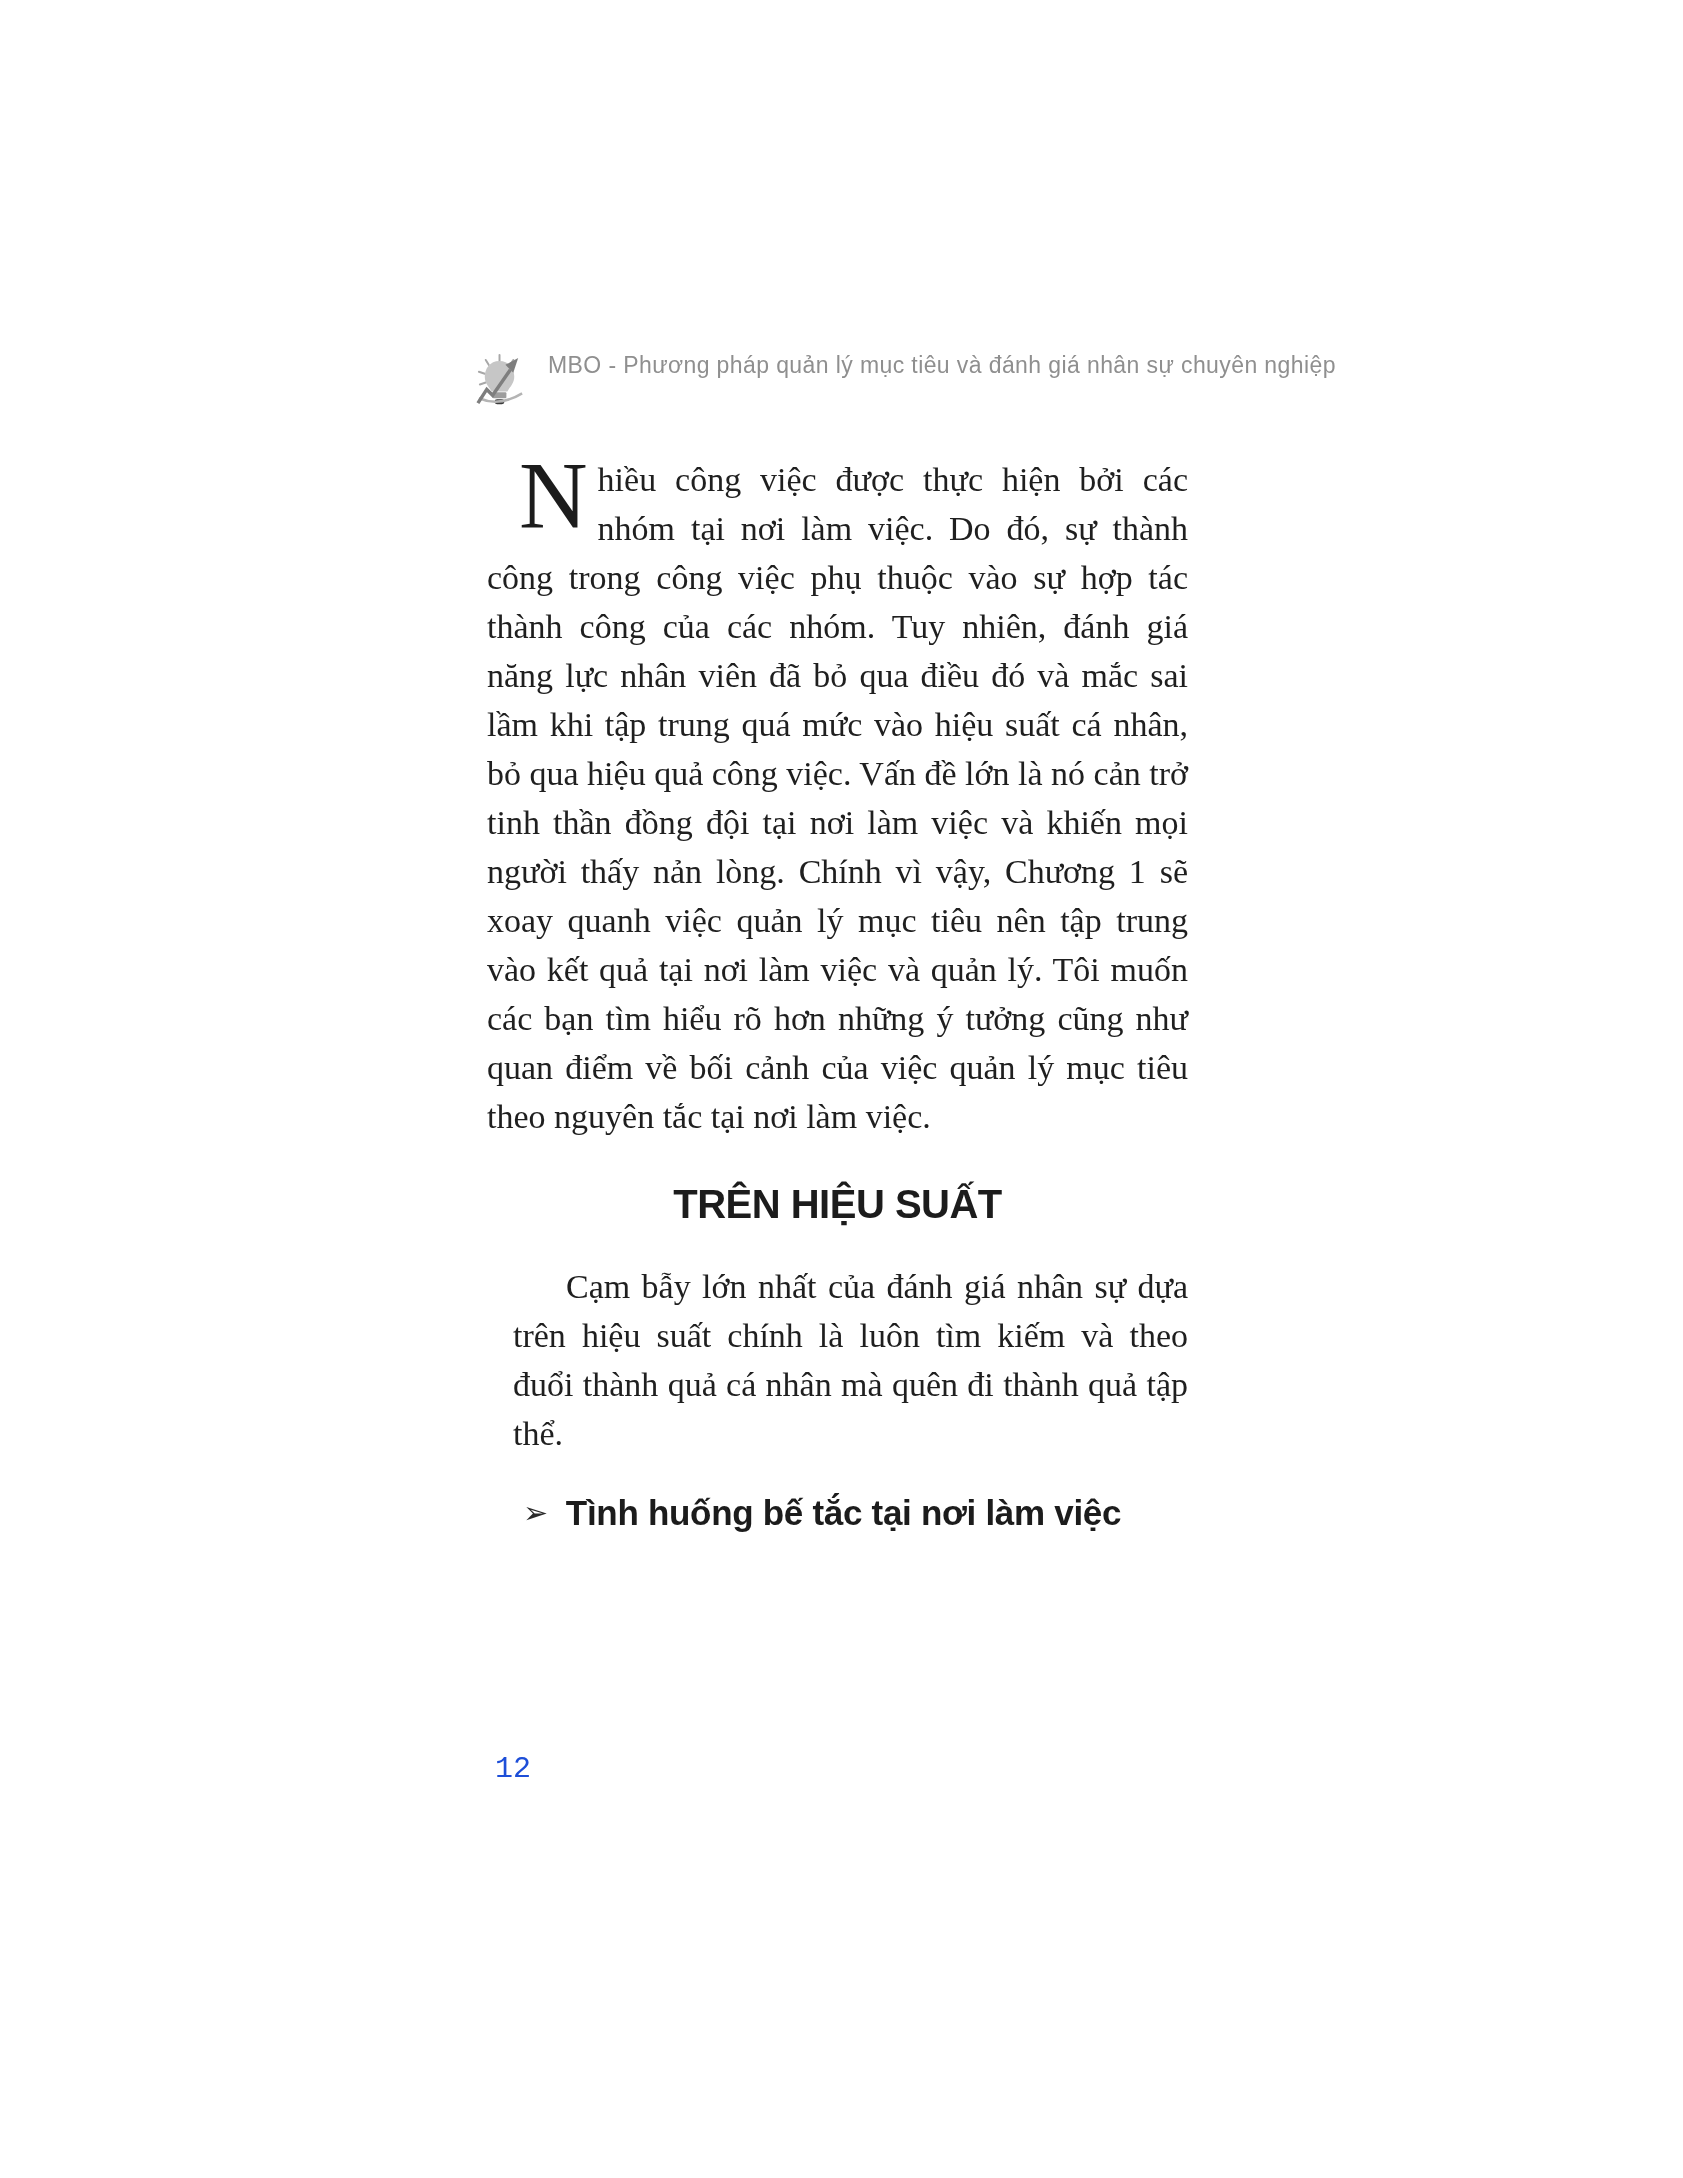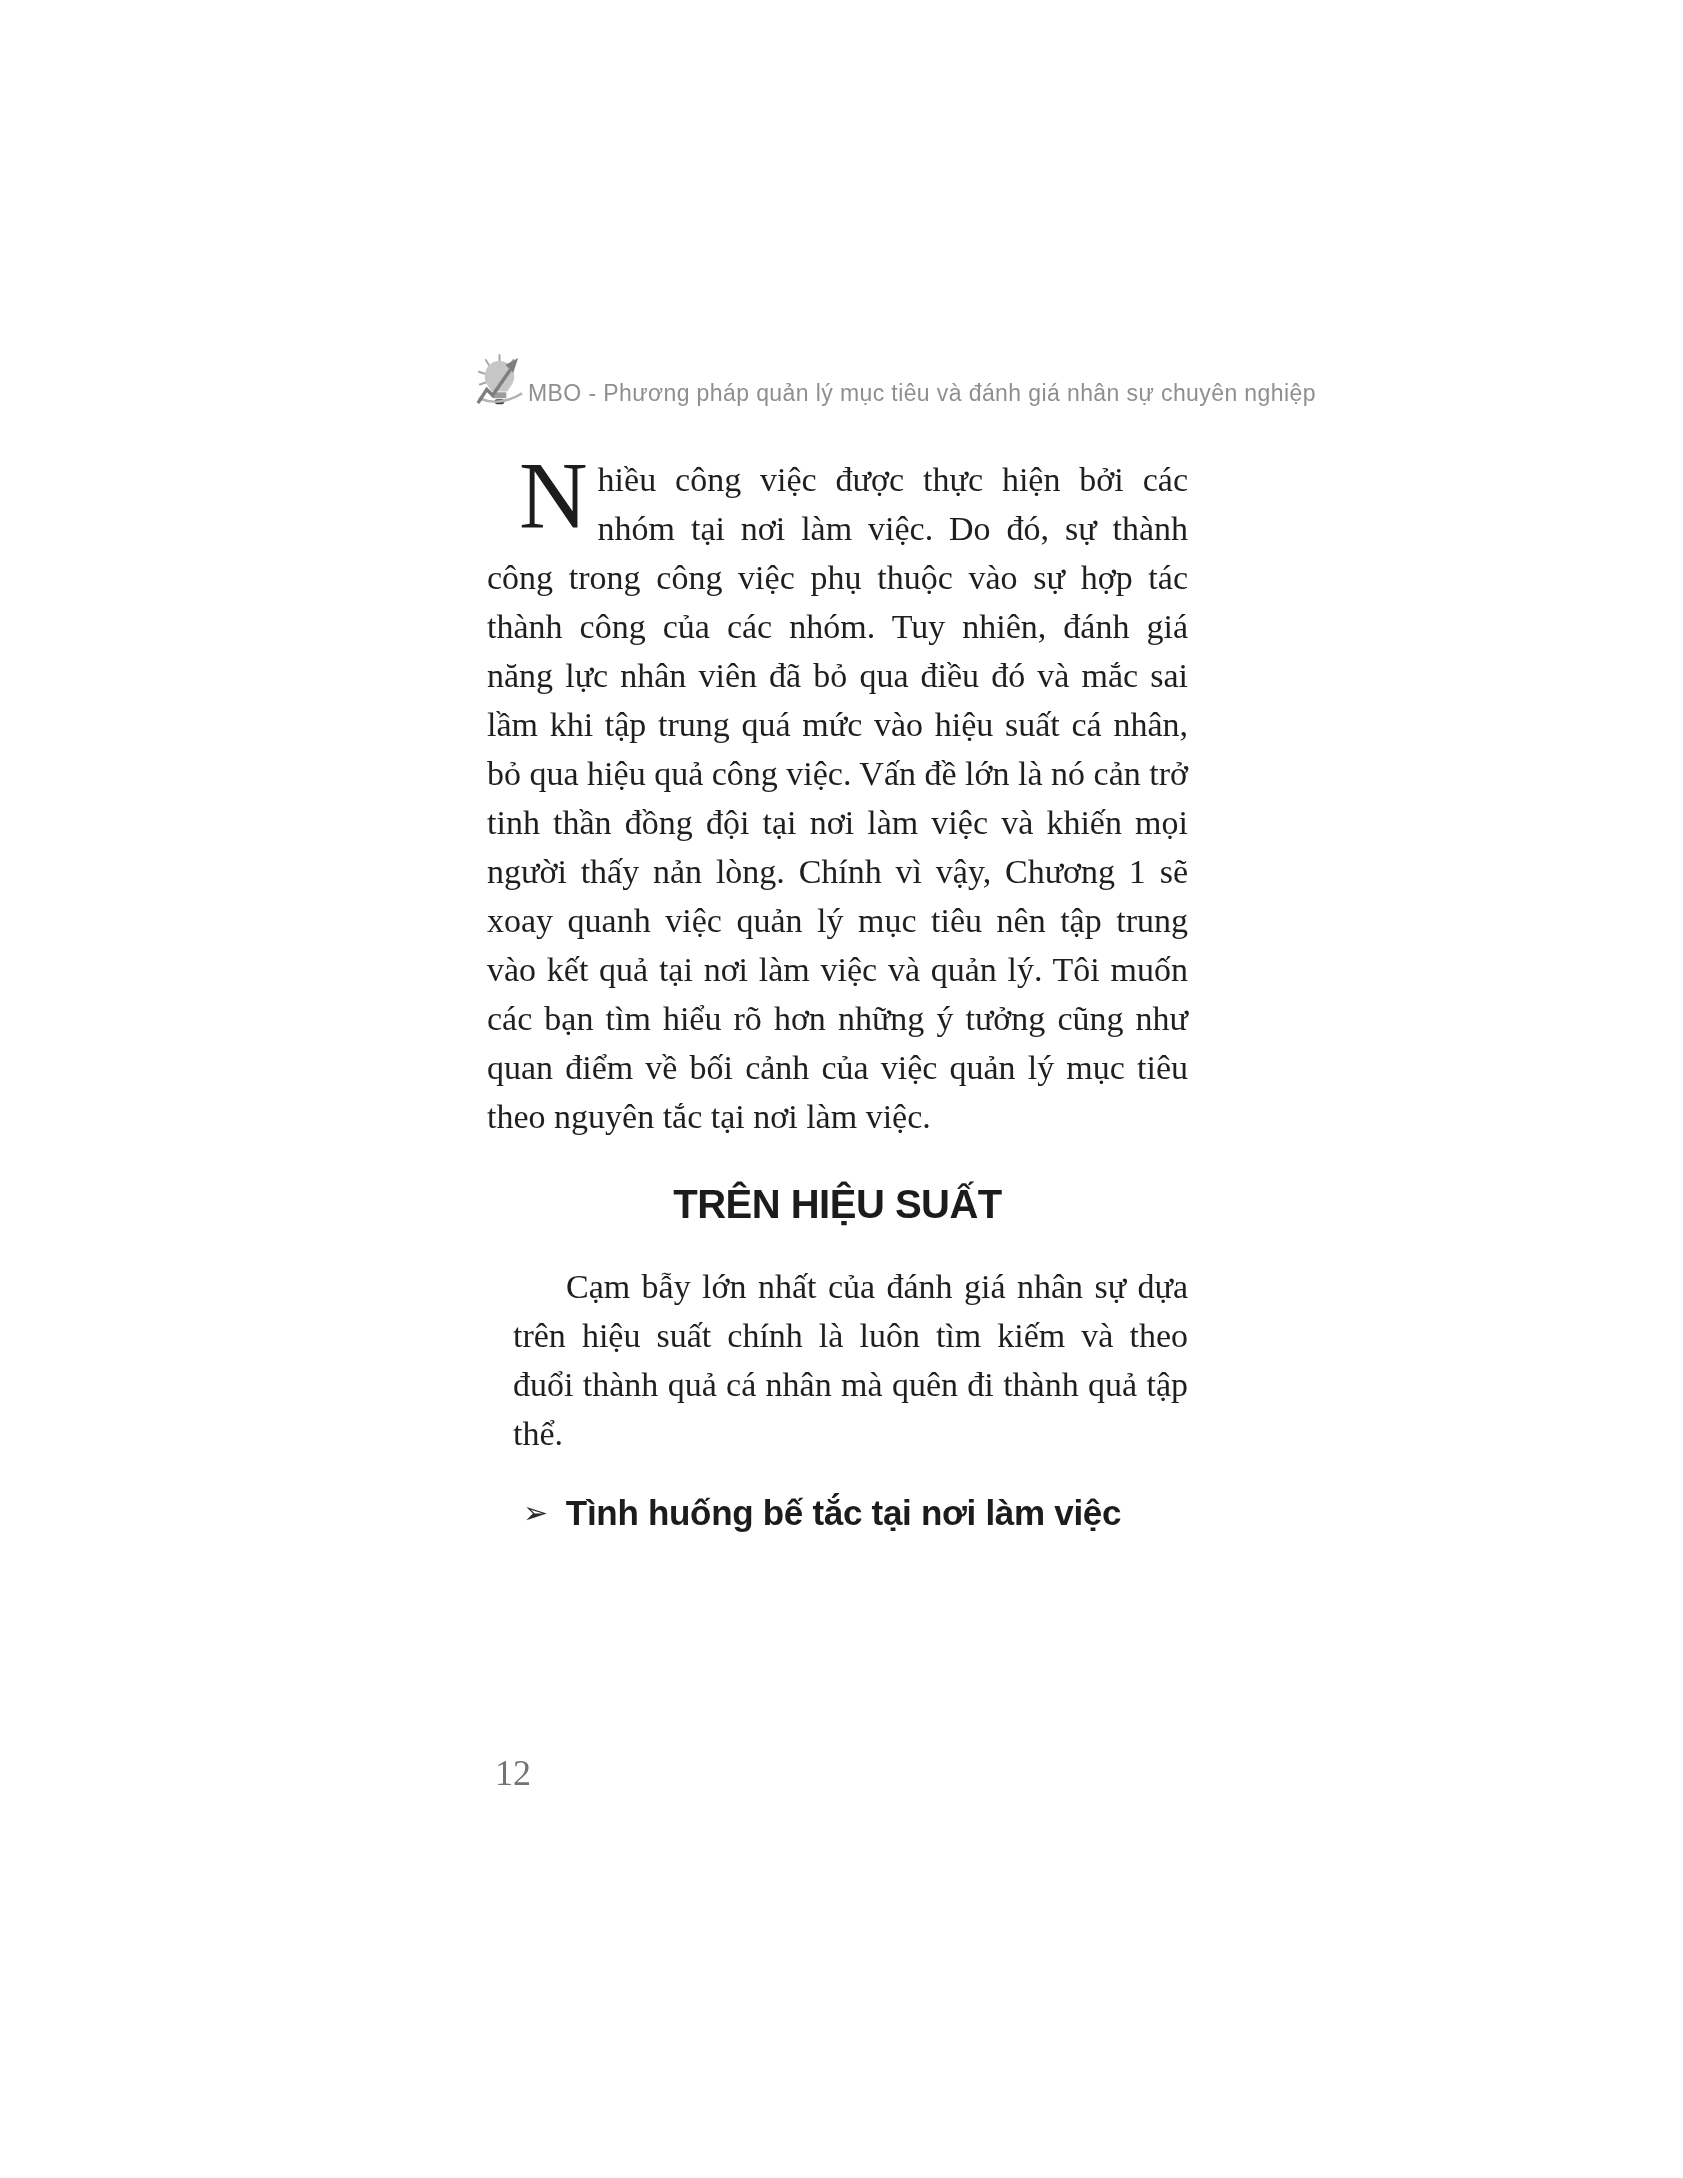--- a/index.html
+++ b/index.html
@@ -10,22 +10,22 @@
     background: #ffffff;
     font-family: "Liberation Serif", serif;
     color: #1f1f1f;
     overflow: hidden;
   }
   .running-head {
     position: absolute;
     left: 473px;
     top: 352px;
     display: flex;
-    align-items: flex-end;
-    gap: 0;
+    align-items: flex-start;
+    gap: 20px;
   }
   .rh-icon { width: 55px; height: 65px; flex: 0 0 auto; }
   .rh-text {
     font-family: "Liberation Sans", sans-serif;
     font-size: 23px;
     color: #8f8f8f;
     letter-spacing: 0.4px;
     padding-bottom: 10px;
     white-space: nowrap;
   }
@@ -75,23 +75,23 @@
     font-family: "DejaVu Sans", sans-serif;
     font-weight: normal;
     font-size: 30px;
     color: #2a2a2a;
     transform: translateY(-2px);
   }
   .page-number {
     position: absolute;
     left: 495px;
     top: 1752px;
-    font-family: Liberation Serif, serif;
-    font-size: 36px;
-    color: #737373;
+    font-family: Liberation Mono, monospace;
+    font-size: 30px;
+    color: #1d4ed8;
   }
 </style>
 </head>
 <body>
 
 <div class="page">
 
   <div class="running-head">
     <span class="rh-icon">
       <svg width="55" height="65" viewBox="0 0 56 66" xmlns="http://www.w3.org/2000/svg">

